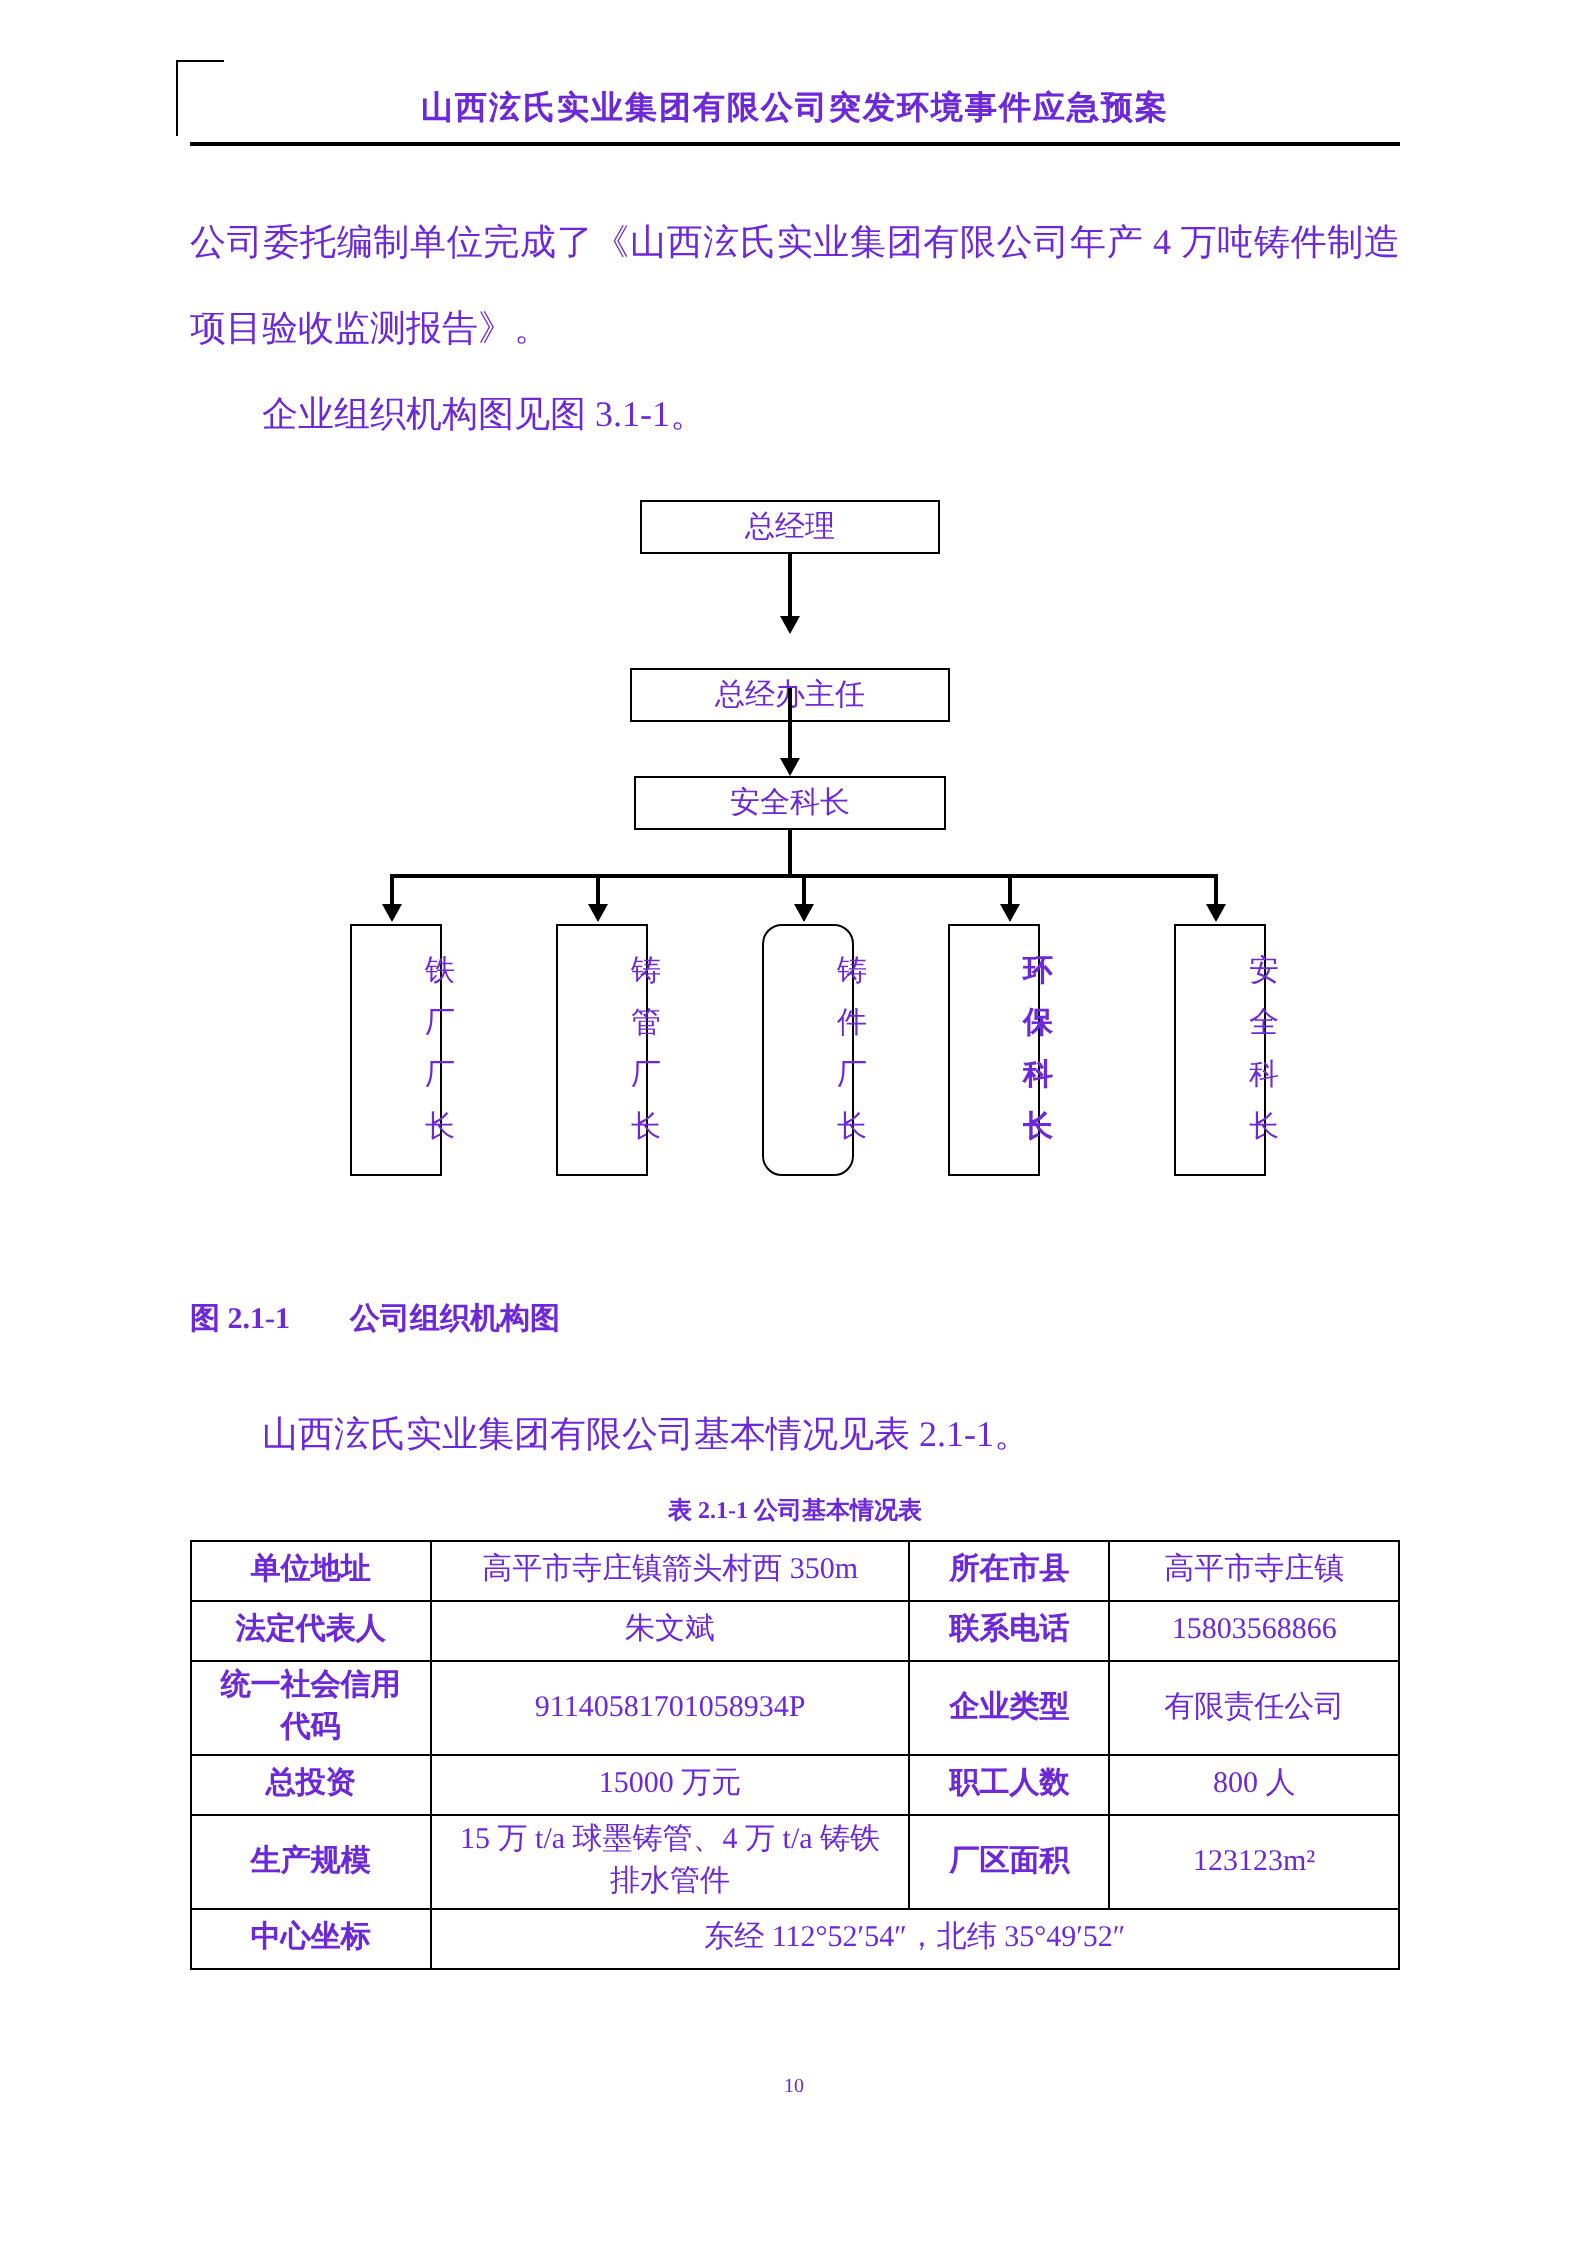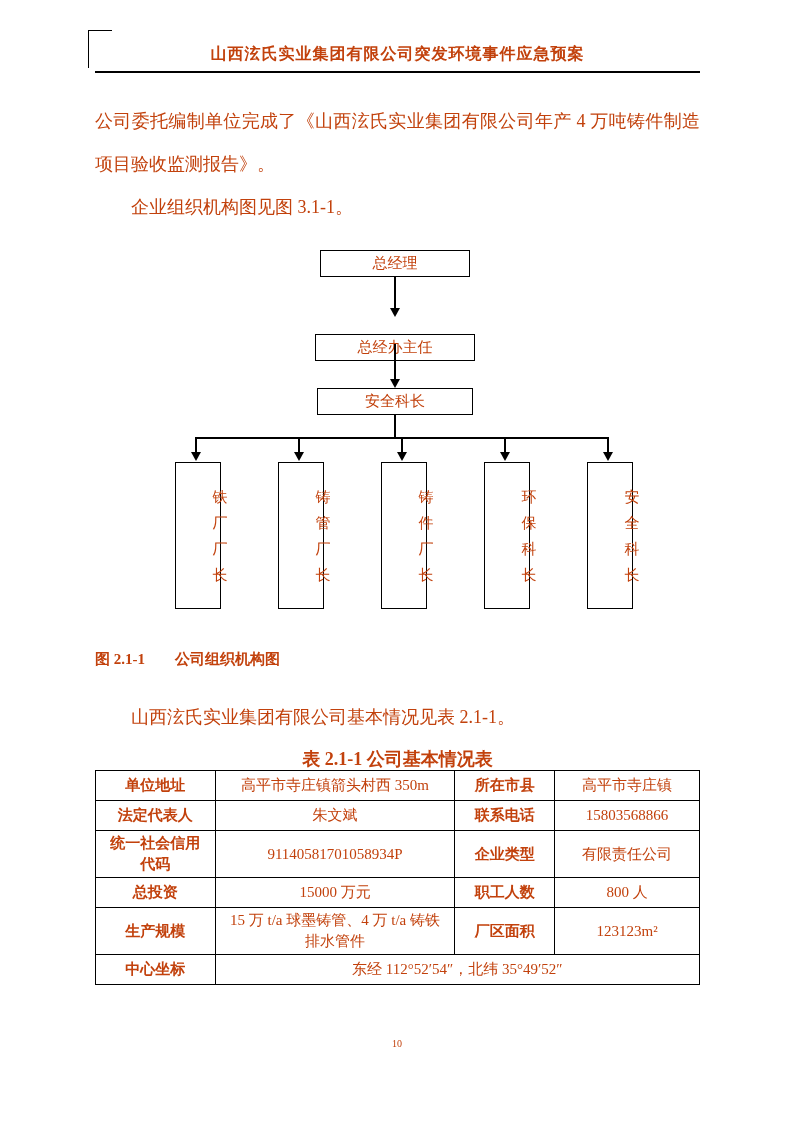--- a/index.html
+++ b/index.html
@@ -2,21 +2,21 @@
 <html><head>
 <meta charset="utf-8">
 <style>
   * { margin:0; padding:0; box-sizing:border-box; }
   html,body { background:#888; }
   .page {
     position:relative;
     width:794px; height:1123px;
     margin:0 auto;
     background:#ffffff;
-    color:#c2410c;
+    color:#6d28d9;
     font-family:"Liberation Serif","DejaVu Serif",serif;
     overflow:hidden;
   }
   
   .corner-h { position:absolute; left:88px; top:30px; width:24px; height:1px; background:#000; }
   .corner-v { position:absolute; left:88px; top:30px; width:1px; height:38px; background:#000; }
 
   .doc-header {
     position:absolute; left:95px; top:44px; width:605px;
     text-align:center; font-size:16px; font-weight:bold;
@@ -43,34 +43,34 @@
     display:flex; align-items:center; justify-content:center;
     font-size:15px;
   }
   .vline { position:absolute; width:1.5px; background:#000; }
   .hline { position:absolute; height:1.5px; background:#000; }
   .arrow-down {
     position:absolute; width:0; height:0;
     border-left:5px solid transparent; border-right:5px solid transparent;
     border-top:9px solid #000;
   }
-  .leaf-box { width:42px; height:147px;padding-left:44px; }
+  .leaf-box { width:42px; height:126px;padding-left:44px; }
   .leaf-text {
     width:16px; word-break:break-all; line-height:26px;
     font-size:15px; text-align:center;
   }
   .chart-caption {
     position:absolute; left:95px; top:650px; width:605px;
     text-align:left; font-size:15px; font-weight:bold; white-space:pre;
   }
 
   
   .table-caption {
     position:absolute; left:95px; top:747px; width:605px;
-    text-align:center; font-size:18px; font-weight:bold;
+    text-align:center; font-size:12px; font-weight:bold;
   }
   .info-table {
     position:absolute; left:95px; top:770px; width:605px;
     border-collapse:collapse; font-size:15px;
   }
   .info-table td {
     border:1.5px solid #000;
     text-align:center; vertical-align:middle;
     padding:2px 8px; line-height:21px;
   }
@@ -123,24 +123,24 @@
     <div class="arrow-down" style="left:405px; top:212px;"></div>
     <div class="vline" style="left:512px; top:197px; height:17px;"></div>
     <div class="arrow-down" style="left:508px; top:212px;"></div>
 
     <div class="box leaf-box" style="left:80px; top:222px;">
       <div class="leaf-text">铁厂厂长</div>
     </div>
     <div class="box leaf-box" style="left:183px; top:222px;">
       <div class="leaf-text">铸管厂长</div>
     </div>
-    <div class="box leaf-box" style="left:286px; top:222px;">
+    <div class="box leaf-box" style="left:286px; top:222px;border-radius:10px;">
       <div class="leaf-text">铸件厂长</div>
     </div>
-    <div class="box leaf-box" style="left:389px; top:222px;">
+    <div class="box leaf-box" style="left:379px; top:222px;font-weight:bold;">
       <div class="leaf-text">环保科长</div>
     </div>
     <div class="box leaf-box" style="left:492px; top:222px;align-items:center;">
       <div class="leaf-text">安全科长</div>
     </div>
   </div>
 
   <div class="chart-caption">图 2.1-1　　公司组织机构图</div>
 
   <div class="p3">山西泫氏实业集团有限公司基本情况见表 2.1-1。</div>

